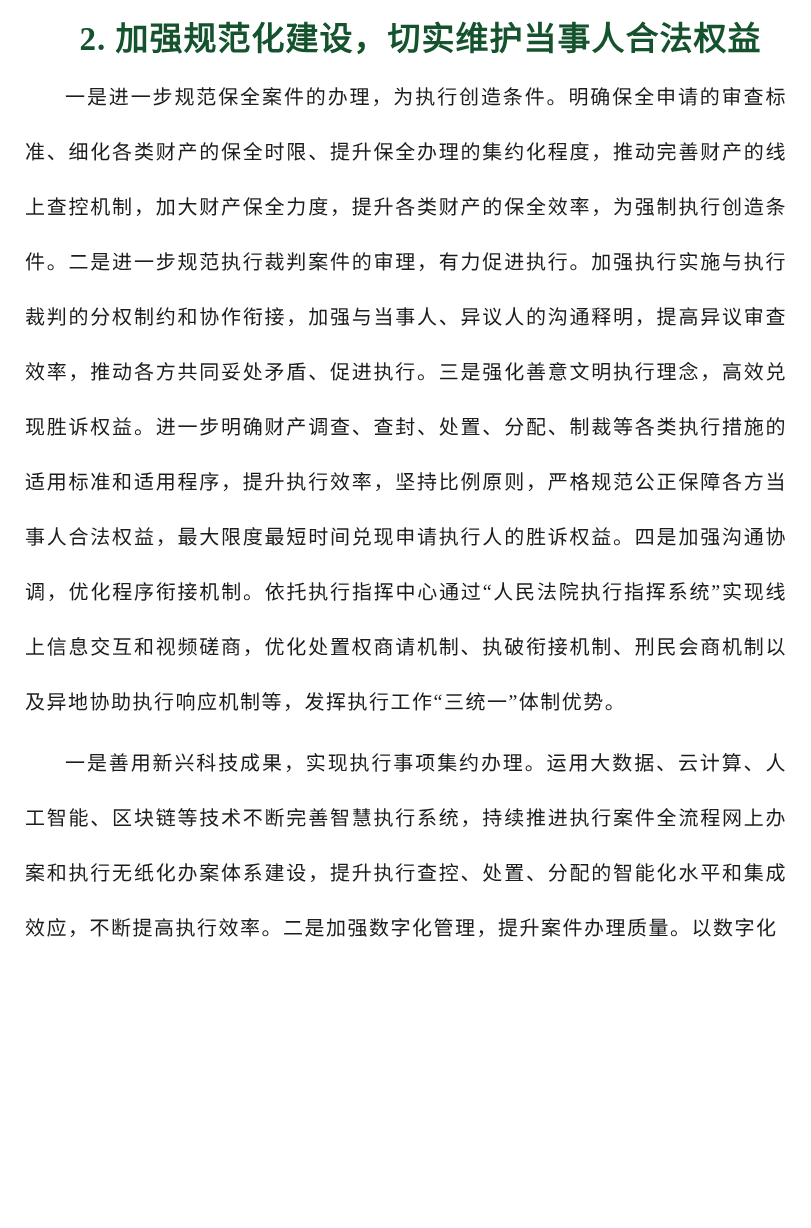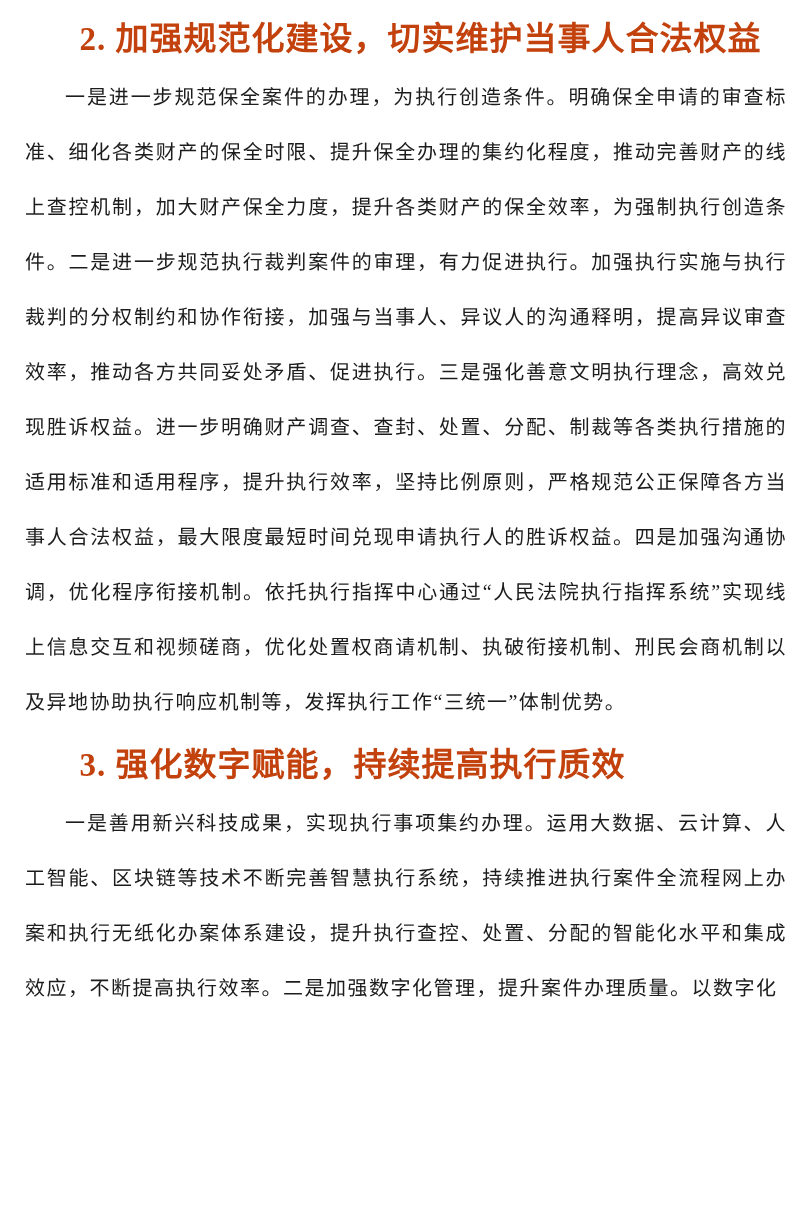--- a/index.html
+++ b/index.html
@@ -19,21 +19,21 @@
     padding: 10px 24px 0 25px;
     font-family: "Liberation Serif", "DejaVu Serif", serif;
   }
   .doc-heading {
     font-size: 33px;
     font-weight: bold;
     line-height: 58px;
     letter-spacing: 1px;
     text-indent: 1.65em;
     margin: 0 0 2px 0;
-    color: #c2410c;
+    color: #14532d;
     white-space: nowrap;
     overflow: hidden;
   }
   .doc-paragraph {
     font-size: 20px;
     line-height: 55px;
     letter-spacing: 1.5px;
     text-align: justify;
     text-justify: inter-character;
     text-indent: 2em;
@@ -42,16 +42,15 @@
   }
 </style>
 </head>
 <body>
 
 <main class="page">
   <h2 class="doc-heading">2. 加强规范化建设，切实维护当事人合法权益</h2>
 
   <p class="doc-paragraph">一是进一步规范保全案件的办理，为执行创造条件。明确保全申请的审查标准、细化各类财产的保全时限、提升保全办理的集约化程度，推动完善财产的线上查控机制，加大财产保全力度，提升各类财产的保全效率，为强制执行创造条件。二是进一步规范执行裁判案件的审理，有力促进执行。加强执行实施与执行裁判的分权制约和协作衔接，加强与当事人、异议人的沟通释明，提高异议审查效率，推动各方共同妥处矛盾、促进执行。三是强化善意文明执行理念，高效兑现胜诉权益。进一步明确财产调查、查封、处置、分配、制裁等各类执行措施的适用标准和适用程序，提升执行效率，坚持比例原则，严格规范公正保障各方当事人合法权益，最大限度最短时间兑现申请执行人的胜诉权益。四是加强沟通协调，优化程序衔接机制。依托执行指挥中心通过“人民法院执行指挥系统”实现线上信息交互和视频磋商，优化处置权商请机制、执破衔接机制、刑民会商机制以及异地协助执行响应机制等，发挥执行工作“三统一”体制优势。</p>
 
-  <h2 class="doc-heading">3. 强化数字赋能，持续提高执行质效</h2>
 
   <p class="doc-paragraph">一是善用新兴科技成果，实现执行事项集约办理。运用大数据、云计算、人工智能、区块链等技术不断完善智慧执行系统，持续推进执行案件全流程网上办案和执行无纸化办案体系建设，提升执行查控、处置、分配的智能化水平和集成效应，不断提高执行效率。二是加强数字化管理，提升案件办理质量。以数字化</p>
 </main>
 
 </body></html>

